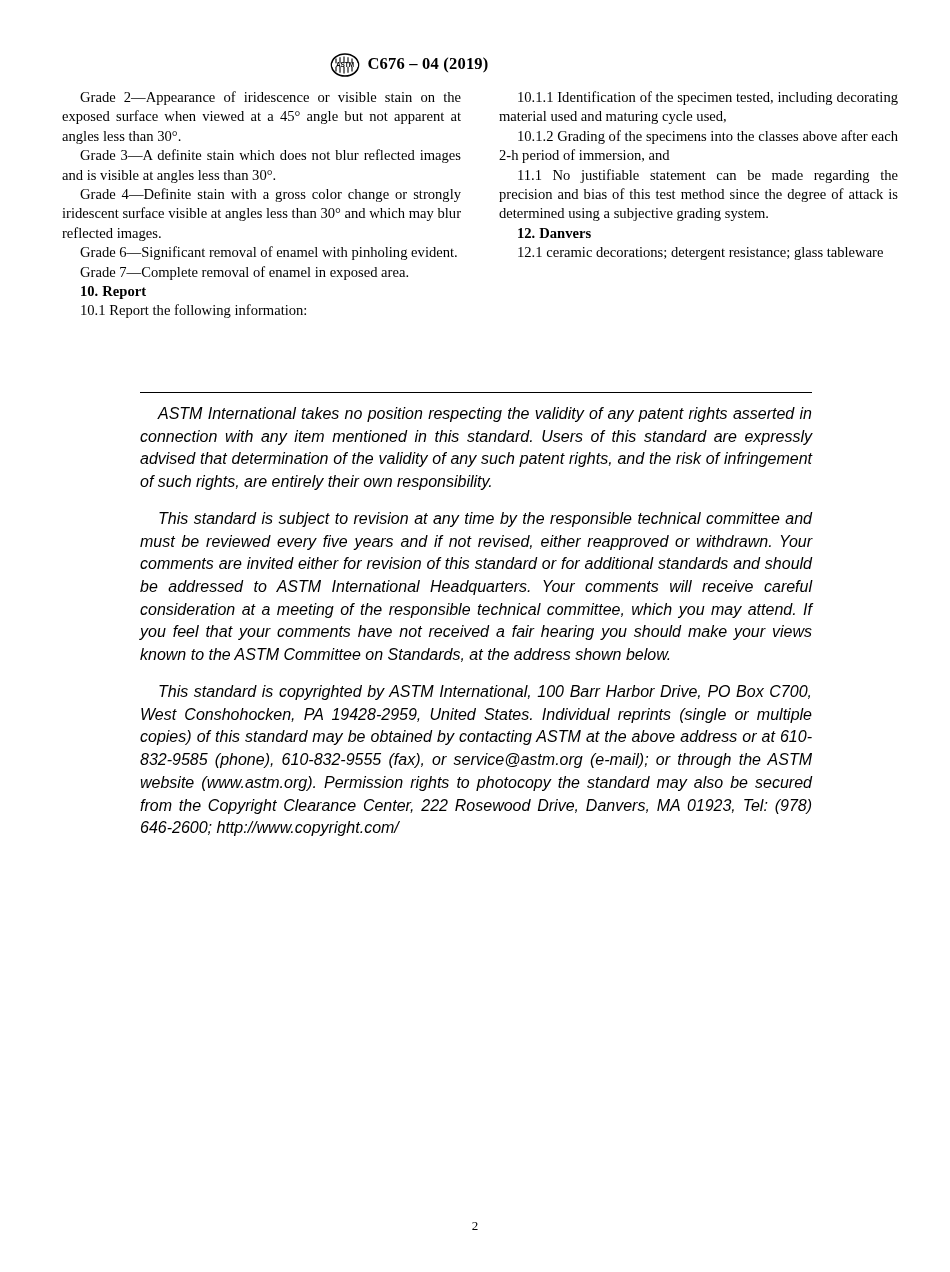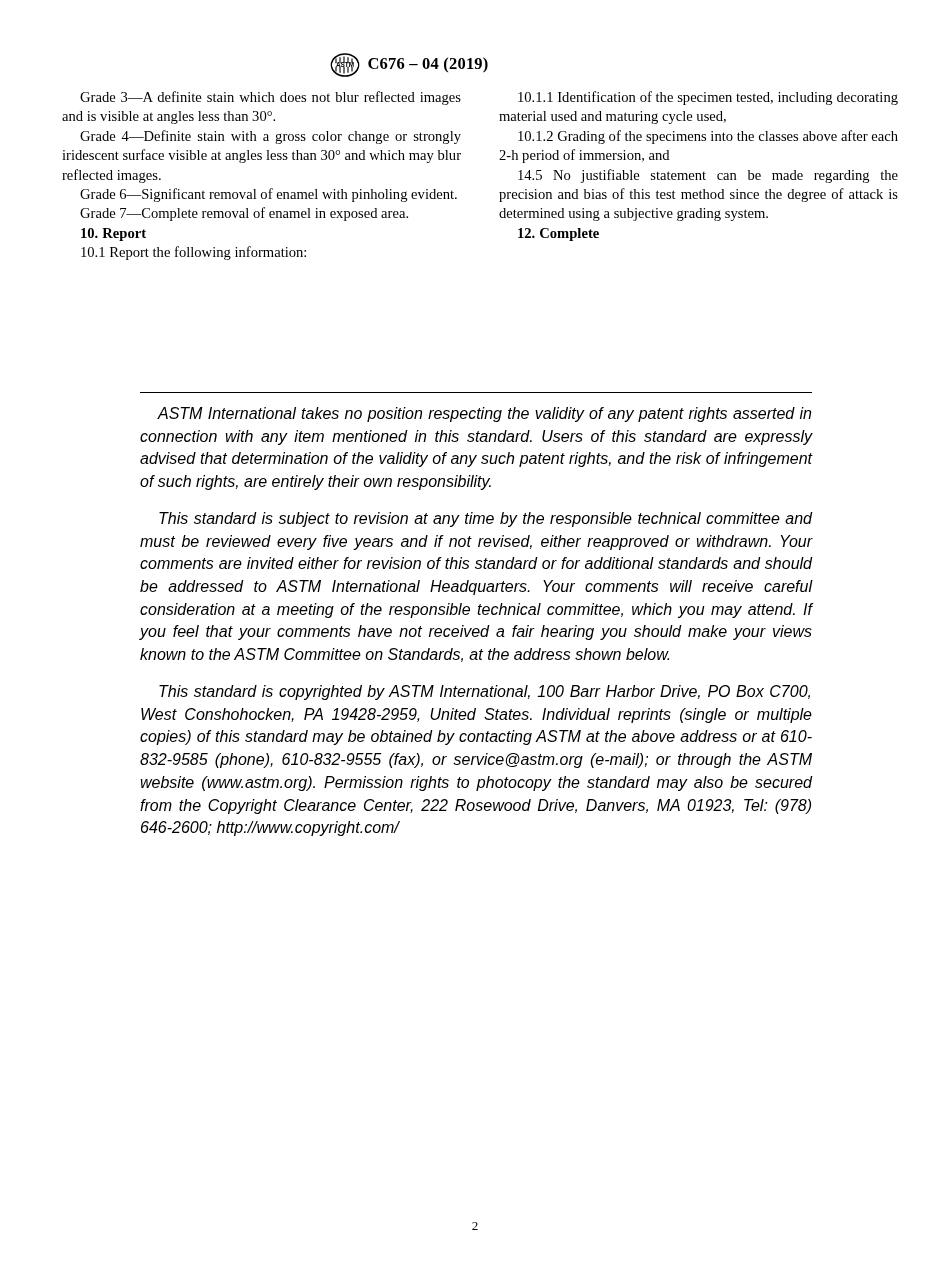--- a/index.html
+++ b/index.html
@@ -128,40 +128,42 @@
         <rect x="2" y="10.3" width="26" height="3.4" fill="#fff" stroke="none"></rect>
         <text x="15" y="14.4" font-family="Liberation Sans, sans-serif" font-size="6.4" font-weight="bold" text-anchor="middle" fill="#000">ASTM</text>
       </svg>
     </span>
     <span class="header-title">C676 – 04 (2019)</span>
   </div>
 
   <div class="columns">
 
     <div class="col left">
+      <p>Grade 2—Appearance of iridescence or visible stain on the exposed surface when viewed at a 45° angle but not apparent at angles less than 30°.</p>
       <p>Grade 3—A definite stain which does not blur reflected images and is visible at angles less than 30°.</p>
       <p>Grade 4—Definite stain with a gross color change or strongly iridescent surface visible at angles less than 30° and which may blur reflected images.</p>
       <p>Grade 6—Significant removal of enamel with pinholing evident.</p>
       <p>Grade 7—Complete removal of enamel in exposed area.</p>
 
       <p class="heading">
         <span class="num">10.</span><span>Report</span>
       </p>
       <p>10.1  Report the following information:</p>
     </div>
 
     <div class="col right">
       <p>10.1.1  Identification of the specimen tested, including decorating material used and maturing cycle used,</p>
       <p>10.1.2  Grading of the specimens into the classes above after each 2-h period of immersion, and</p>
 
-      <p>14.5  No justifiable statement can be made regarding the precision and bias of this test method since the degree of attack is determined using a subjective grading system.</p>
+      <p>11.1  No justifiable statement can be made regarding the precision and bias of this test method since the degree of attack is determined using a subjective grading system.</p>
 
       <p class="heading">
-        <span class="num">12.</span><span>Complete</span>
+        <span class="num">12.</span><span>Danvers</span>
       </p>
+      <p>12.1  ceramic decorations; detergent resistance; glass tableware</p>
     </div>
 
     <div class="clear"></div>
   </div>
 
   <div class="legal">
     <div class="rule"></div>
     <p>ASTM International takes no position respecting the validity of any patent rights asserted in connection with any item mentioned in this standard. Users of this standard are expressly advised that determination of the validity of any such patent rights, and the risk of infringement of such rights, are entirely their own responsibility.</p>
     <p>This standard is subject to revision at any time by the responsible technical committee and must be reviewed every five years and if not revised, either reapproved or withdrawn. Your comments are invited either for revision of this standard or for additional standards and should be addressed to ASTM International Headquarters. Your comments will receive careful consideration at a meeting of the responsible technical committee, which you may attend. If you feel that your comments have not received a fair hearing you should make your views known to the ASTM Committee on Standards, at the address shown below.</p>
     <p>This standard is copyrighted by ASTM International, 100 Barr Harbor Drive, PO Box C700, West Conshohocken, PA 19428-2959, United States. Individual reprints (single or multiple copies) of this standard may be obtained by contacting ASTM at the above address or at 610-832-9585 (phone), 610-832-9555 (fax), or service@astm.org (e-mail); or through the ASTM website (www.astm.org). Permission rights to photocopy the standard may also be secured from the Copyright Clearance Center, 222 Rosewood Drive, Danvers, MA 01923, Tel: (978) 646-2600; http://www.copyright.com/</p>

